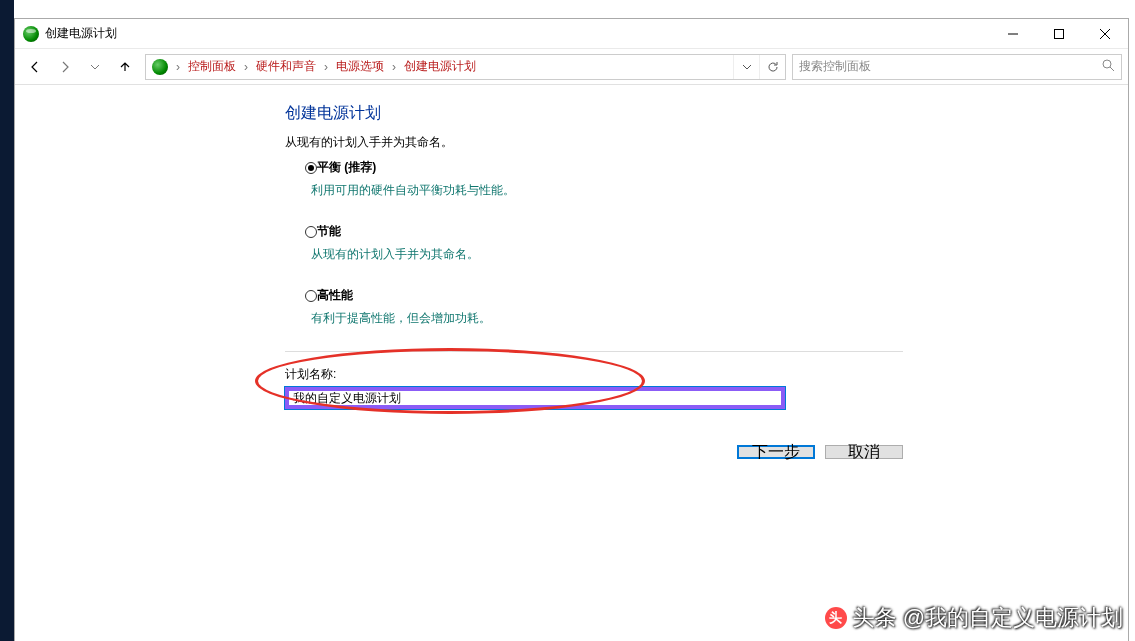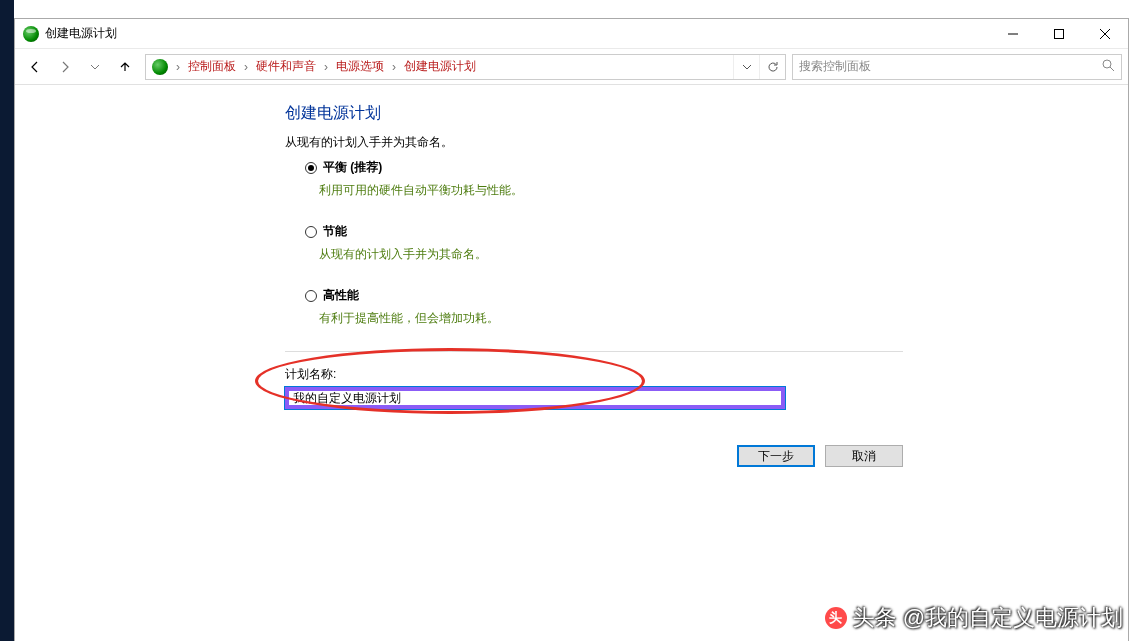--- a/index.html
+++ b/index.html
@@ -108,58 +108,58 @@
     font-weight:normal;
     margin-bottom:10px;
   }
   .page-sub{
     color:#000;
     margin-bottom:8px;
   }
   .options{ padding-left:20px; }
   .option{ margin-bottom:24px; }
   .option-head{
-    display:flex; align-items:center; gap:6px;
+    display:flex; align-items:center; 
     margin-bottom:6px;
   }
   .radio{
     width:12px; height:12px; border:1px solid #333; border-radius:50%;
     display:inline-flex; align-items:center; justify-content:center;
     background:#fff;
   }
   .radio.checked::after{
     content:""; width:6px; height:6px; border-radius:50%; background:#000;
   }
   .option-label{ font-weight:bold; }
-  .option-desc{ color:#4d7c0f; margin-left:14px;}
+  .option-desc{ color:#0f766e; margin-left:6px;}
   .divider{
     border:none; border-top:1px solid #ddd;
     margin: 4px 0 14px 0;
     width:618px;
   }
   .plan-name-block{ position:relative; }
   .plan-name-label{ margin-bottom:4px; display:block;}
   .plan-name-input{
     width:500px; height:22px;
     border:4px solid #8b5cf6;
     outline:1px solid #0078d7;
     padding:0 4px;
     font-size:12px; font-family:inherit;
   }
   .buttons{
     display:flex; gap:10px; justify-content:flex-end;
     width:618px;
     margin-top:36px;
   }
   .btn{
-    width:78px; height:22px;
+    width:78px; height:14px;
     border:1px solid #adadad;
     background:#e1e1e1;
     display:flex; align-items:center; justify-content:center;
-    font-size:12px; font-family:Liberation Mono, monospace;
+    font-size:16px; font-family:Liberation Mono, monospace;
   }
   .btn.primary{
     border:2px solid #0078d7;
   }
   
   .annot{
     position:absolute;
     border:3px solid #e53128;
     border-radius:50%;
     pointer-events:none;

